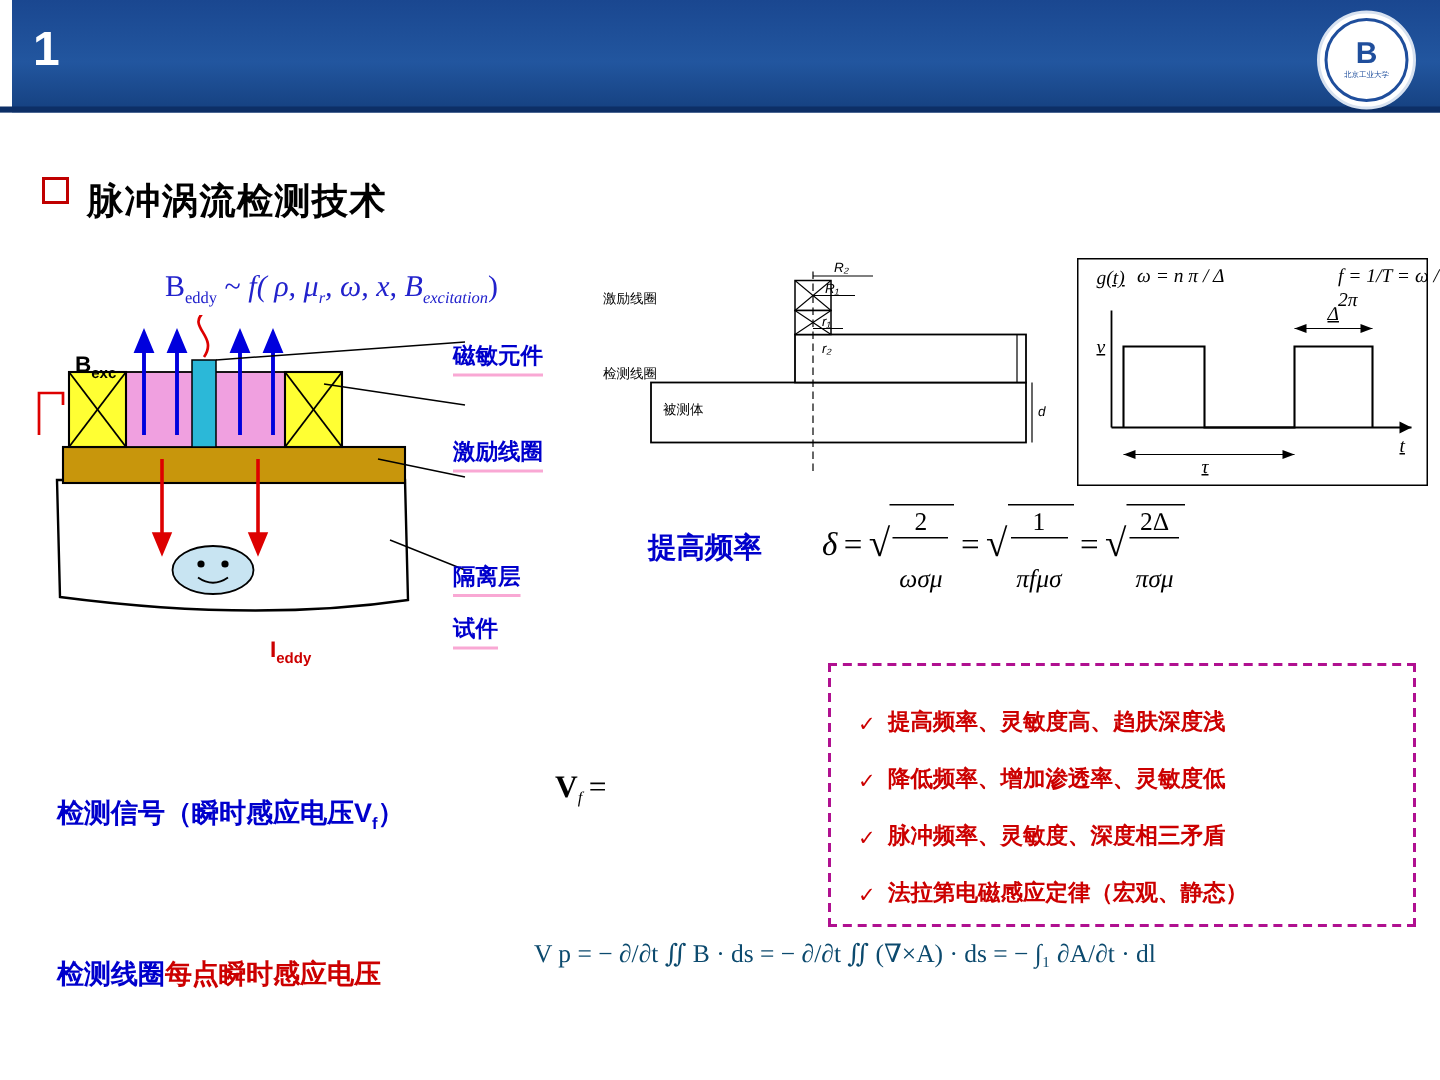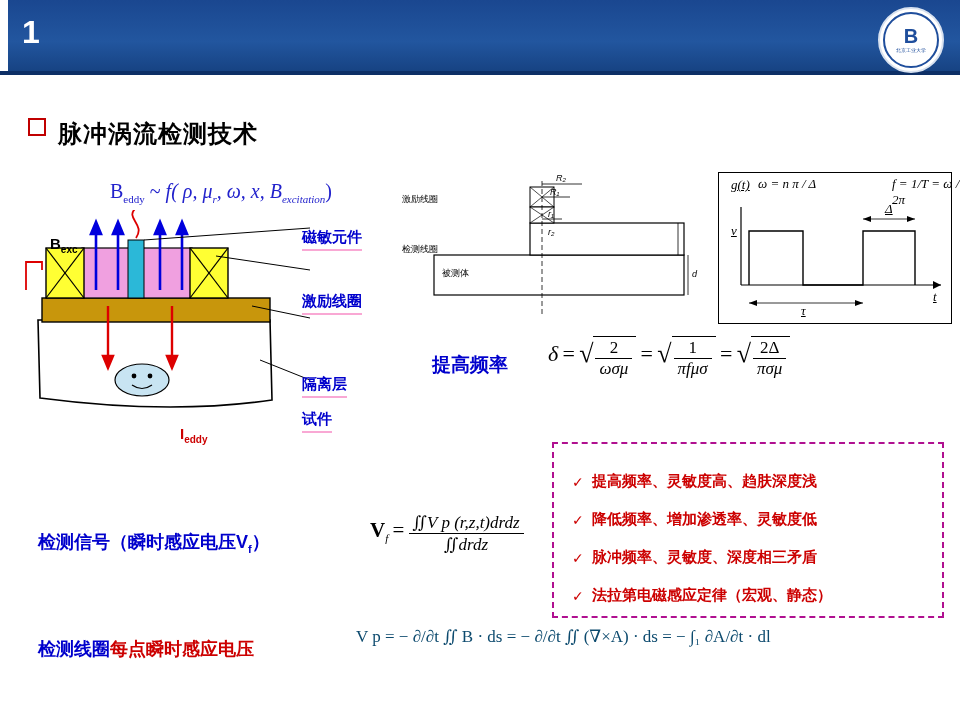--- a/index.html
+++ b/index.html
@@ -134,21 +134,21 @@
   }
   .coil-label .rd{color:#cc0000;}
   .coil-formula{
     position:absolute;left:356px;top:626px;
     font-family:"Liberation Serif","DejaVu Serif",serif;font-size:17px;color:#0c4a6e;
   }
 
   
   .frac{display:inline-block;vertical-align:middle;text-align:center;}
   .frac .num{display:block;border-bottom:1.3px solid #000;padding:0 4px;}
-  .frac .den{display:block;padding:0 4px;}
+  .frac .den{display:block;padding:0 4px;margin-top:17px;}
   .sqrt{display:inline-block;vertical-align:middle;}
   .sqrt>.rad{border-top:1.3px solid #000;padding:1px 4px 0 2px;display:inline-block;}
   .big{font-size:26px;}
   .sub{font-size:11px;vertical-align:sub;}
 </style>
 </head>
 <body>
 
 <div class="header">
   <div class="header-accent"></div>
@@ -340,22 +340,18 @@
 <div class="note-item" style="left:592px;top:548px;">脉冲频率、灵敏度、深度相三矛盾</div>
 <div class="note-check" style="left:572px;top:588px;">✓</div>
 <div class="note-item" style="left:592px;top:586px;">法拉第电磁感应定律（宏观、静态）</div>
 
 <div class="sig-label">
   <span>检测信号（瞬时感应电压V</span><span class="sub">f</span><span>）</span>
 </div>
 <div class="sig-formula">
   <span class="bold" style="font-size:21px;">V</span><span class="sub ital">f</span>
   <span style="font-size:21px;">=</span>
-  <span class="frac" style="font-size:17px;">
-    <span class="num ital">∬V p (r,z,t)drdz</span>
-    <span class="den ital">∬drdz</span>
-  </span>
 </div>
 
 <div class="coil-label">
   <span>检测线圈</span><span class="rd">每点瞬时感应电压</span>
 </div>
 <div class="coil-formula">V p = − ∂/∂t ∬ B · ds = − ∂/∂t ∬ (∇×A) · ds = − ∫₁ ∂A/∂t · dl</div>
 
 </body></html>

